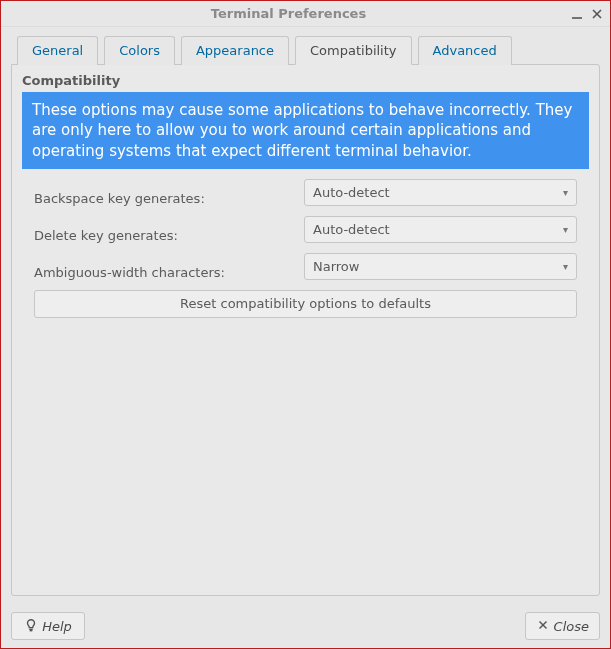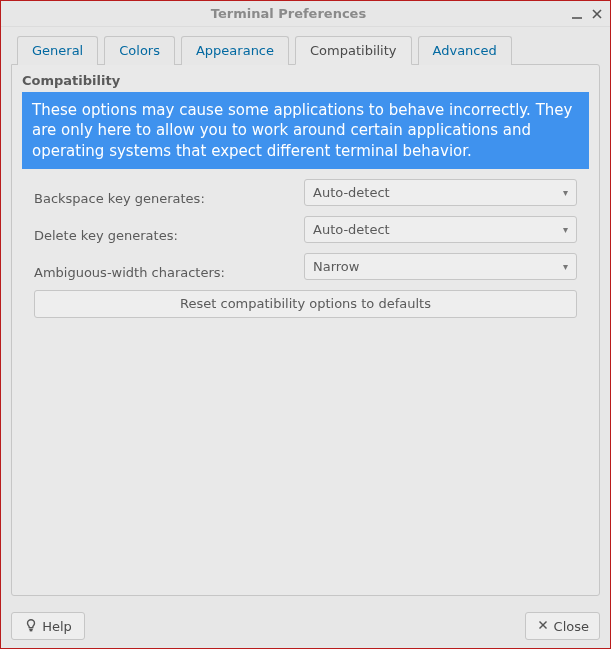--- a/index.html
+++ b/index.html
@@ -127,20 +127,21 @@
     border-radius: 3px;
     background: #eeeeee;
     display: flex; align-items: center; justify-content: center;
     color: #5a5a5a;
     cursor: pointer;
   }
   .footer {
     display: flex;
     padding: 8px 10px;
     gap: 14px;
+    font-style: italic;
   }
   .footer .spacer { flex: 1; }
   .btn {
     height: 28px;
     min-width: 74px;
     border: 1px solid #c6c6c6;
     border-radius: 3px;
     background: #eeeeee;
     display: flex; align-items: center; justify-content: center;
     color: #4a4a4a;

